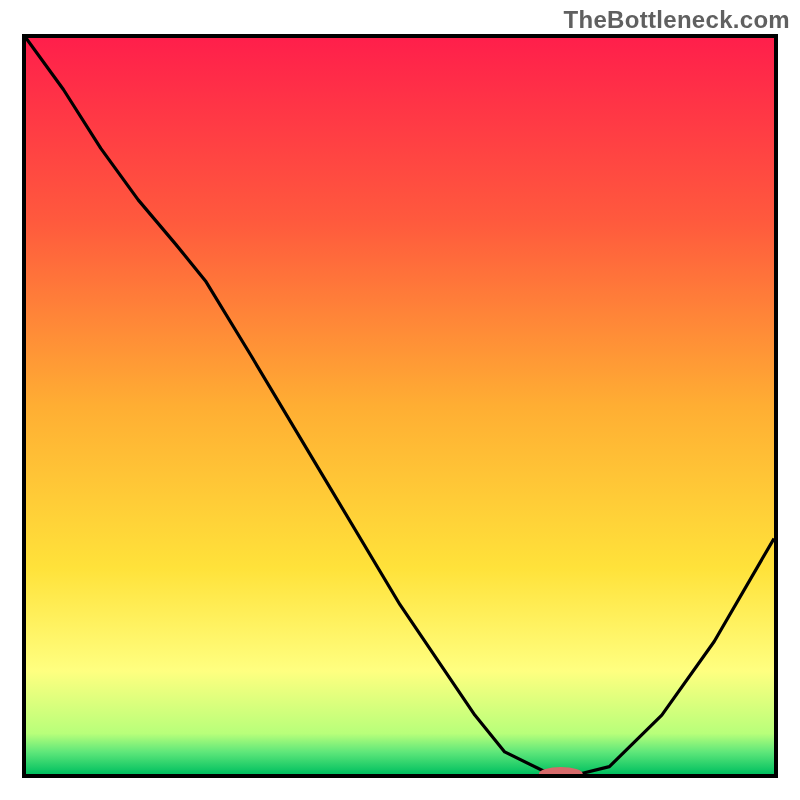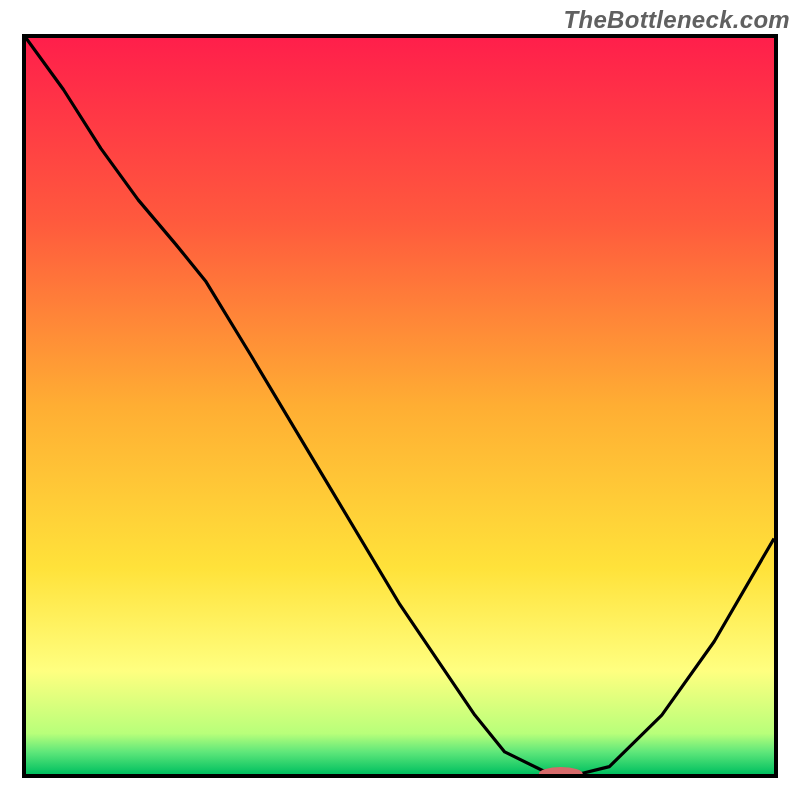--- a/index.html
+++ b/index.html
@@ -8,21 +8,20 @@
     width: 800px;
     height: 800px;
     background: #ffffff;
     font-family: Arial, Helvetica, sans-serif;
     overflow: hidden;
   }
   .stage {
     position: relative;
     width: 800px;
     height: 800px;
-    font-style: italic;
   }
   .watermark {
     position: absolute;
     top: 6px;
     right: 10px;
     color: #606060;
     font-size: 24px;
     font-weight: 600;
     letter-spacing: 0.3px;
     z-index: 10;

